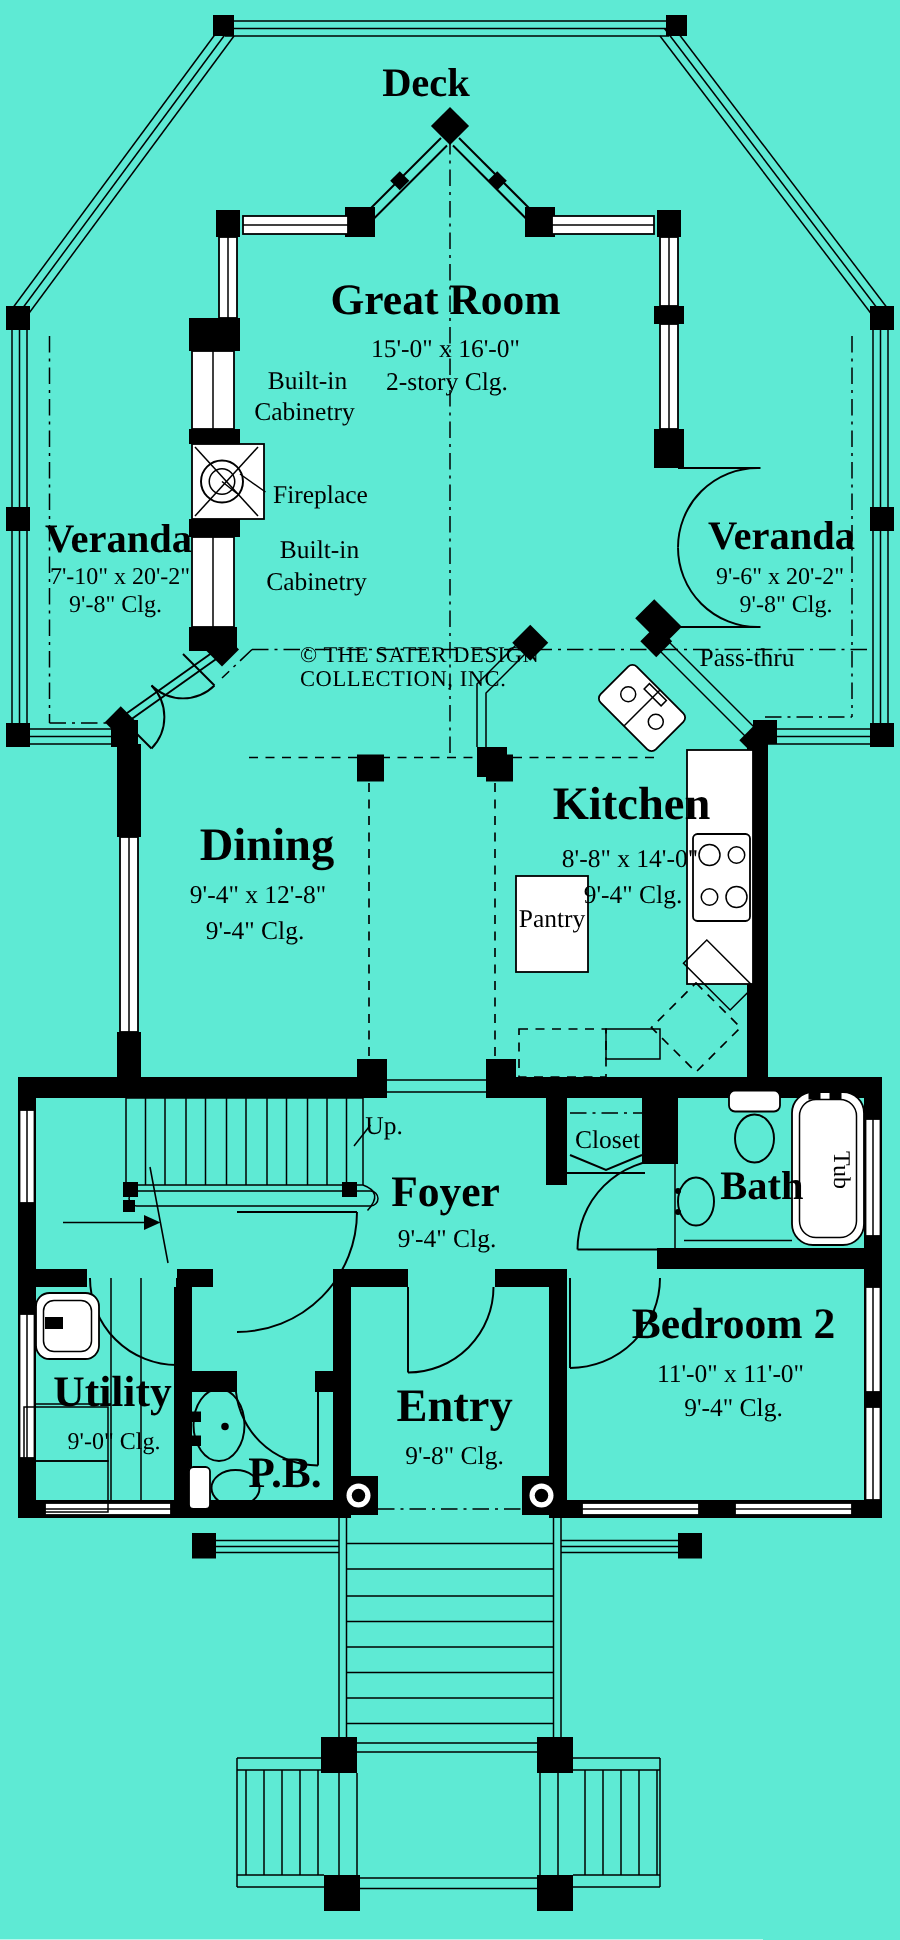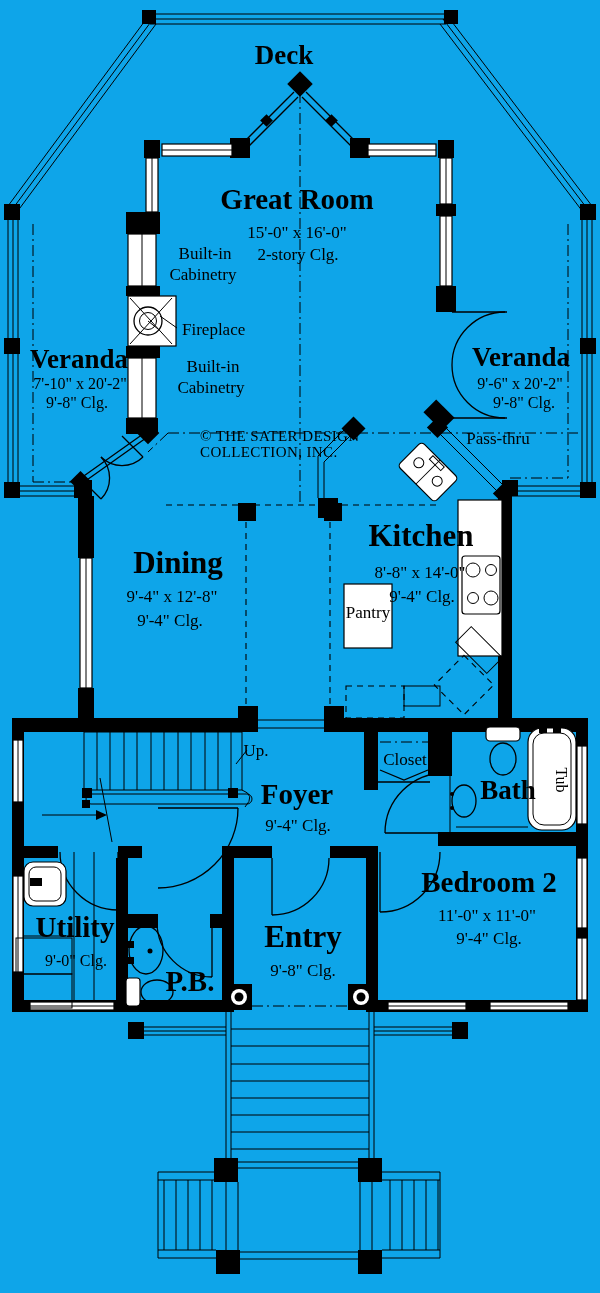--- a/index.html
+++ b/index.html
@@ -1,16 +1,16 @@
 <!DOCTYPE html>
 <html><head>
 <meta charset="utf-8">
 <style>
   html,body{margin:0;padding:0;background:#ffffff;}
-  .page{width:600px;height:1293px;position:relative;background:#0ea5e9;margin:0 auto;}
+  .page{width:600px;height:1293px;position:relative;background:#5eead4;margin:0 auto;}
   svg{display:block;}
   text{fill:#000;stroke:none;font-family:"Liberation Serif","DejaVu Serif",serif;}
   .room{font-weight:bold;font-size:29px;}
   .room-lg{font-weight:bold;font-size:31px;}
   .room-md{font-weight:bold;font-size:27px;}
   .dim{font-size:17px;}
   .lbl{font-size:17px;}
   .sm{font-size:16px;}
   .copy{font-size:15px;letter-spacing:.4px;}
   .thin{stroke:#000;stroke-width:1.3;fill:none;}

